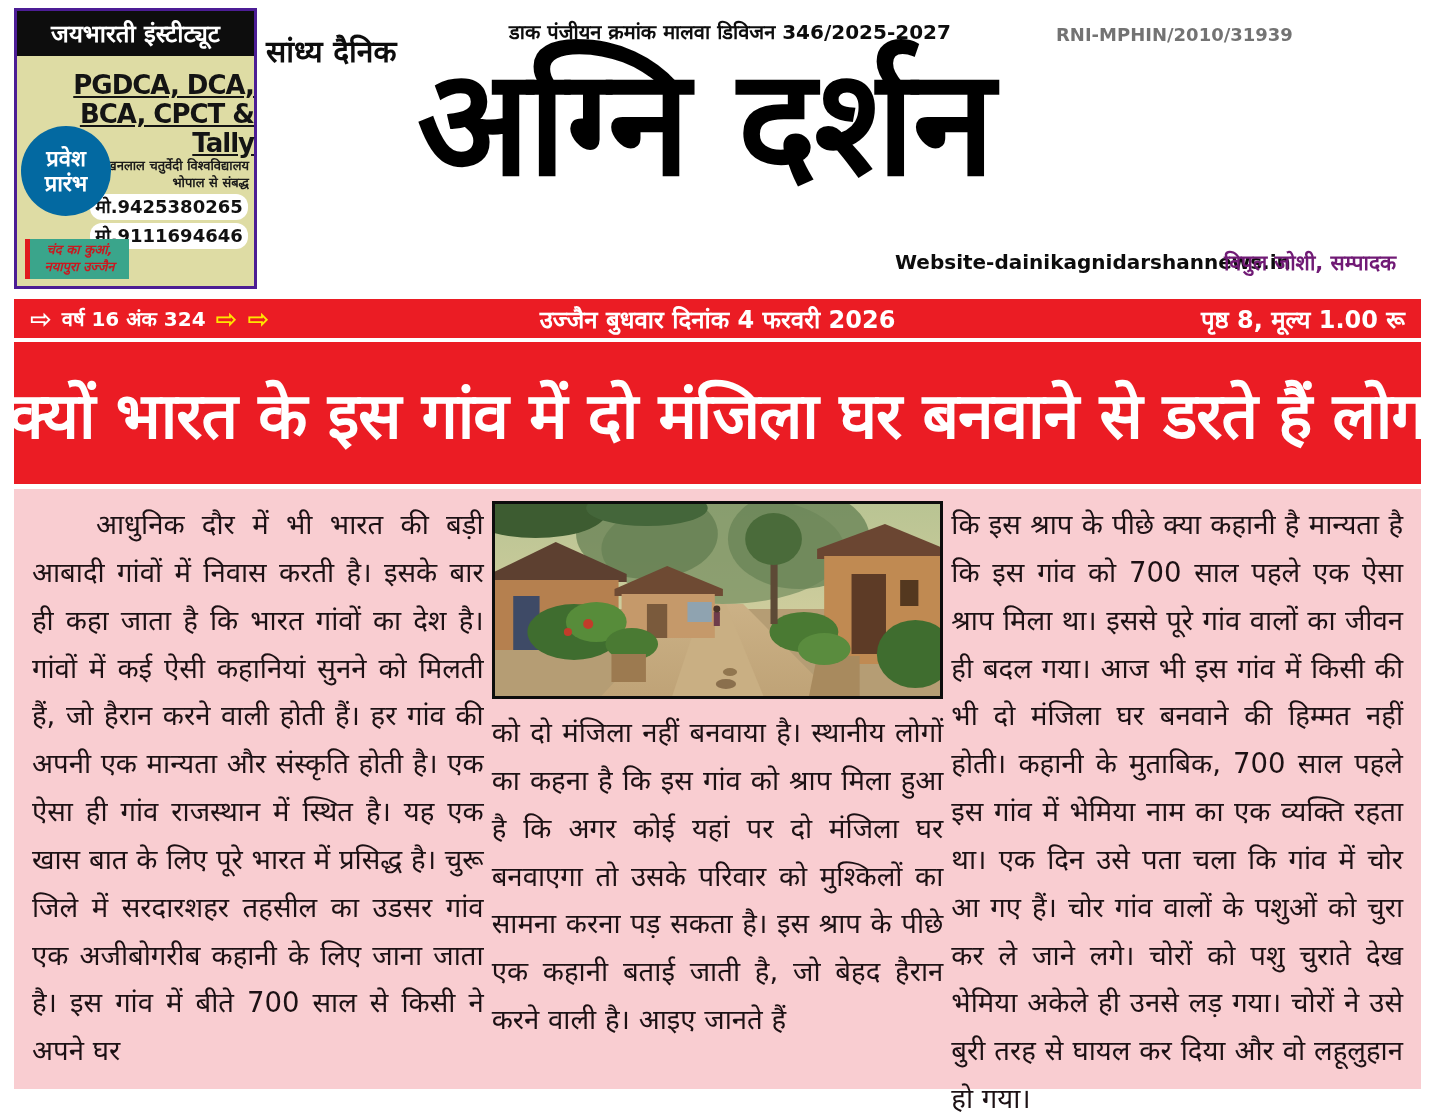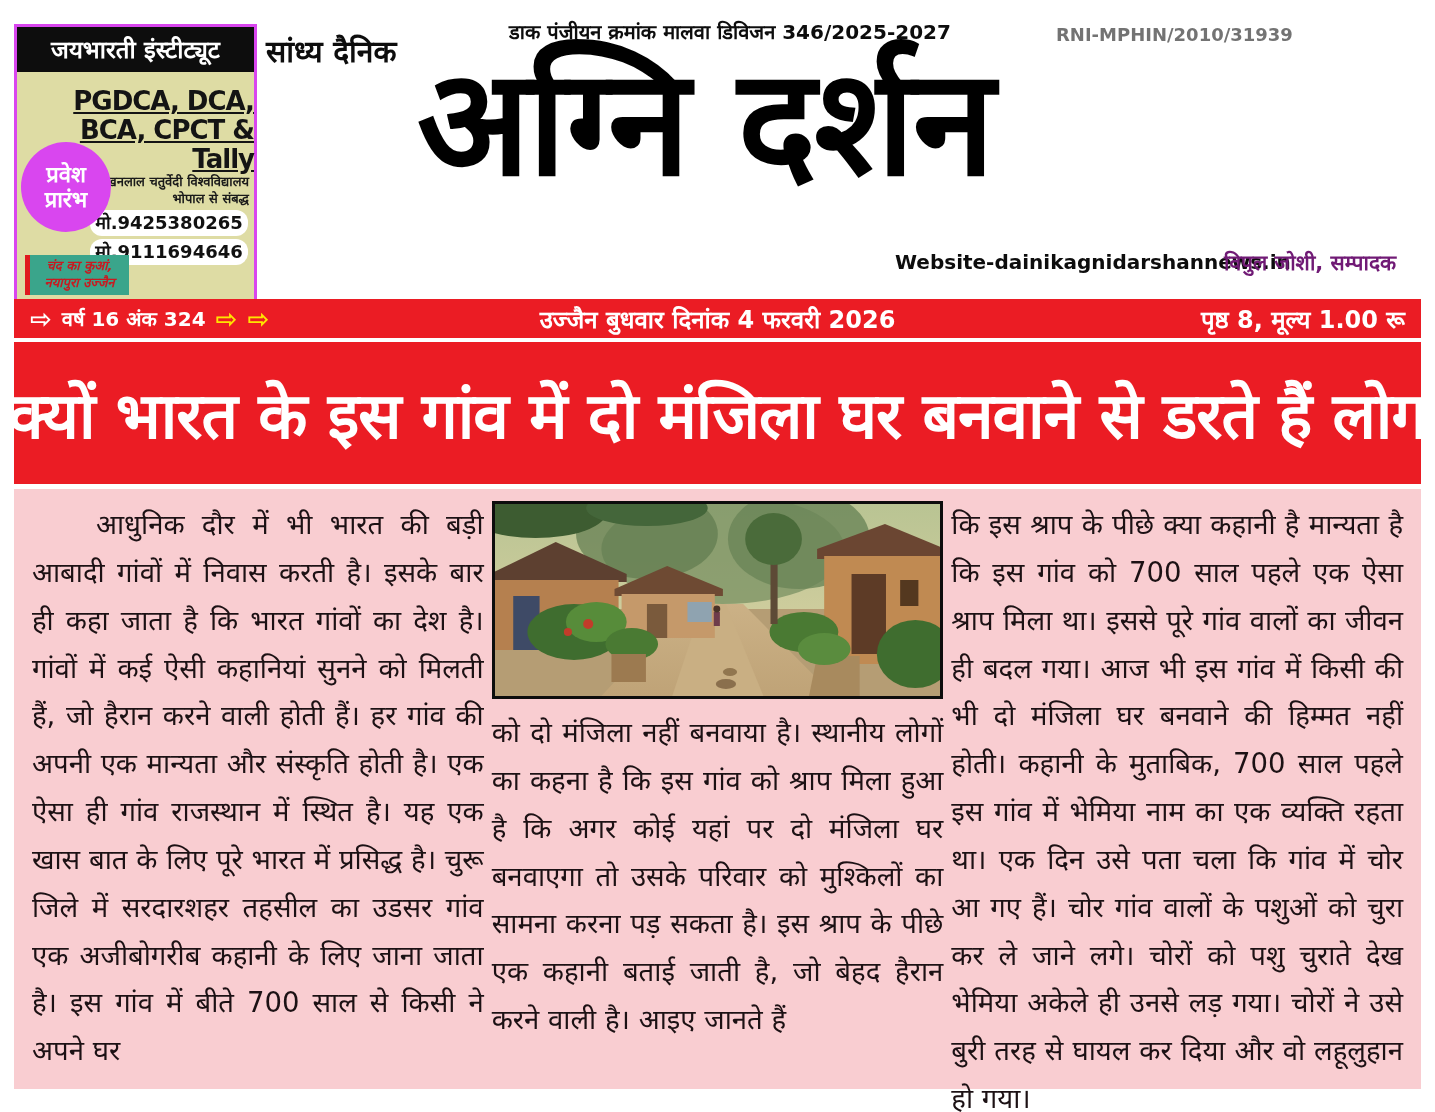--- a/index.html
+++ b/index.html
@@ -1,35 +1,35 @@
 <!DOCTYPE html>
 <html><head>
 <meta charset="utf-8">
 <style>
   * { margin:0; padding:0; box-sizing:border-box; }
   html,body { background:#ffffff; }
   body { font-family:"DejaVu Sans", "Liberation Sans", sans-serif; }
   .page { position:relative; width:1435px; height:1112px; background:#ffffff; overflow:hidden; }
 
   
-  .ad-box { position:absolute; left:14px; top:24px; width:243px; height:281px;
-            background:#DEDCA4; border:3px solid #d946ef; }
+  .ad-box { position:absolute; left:14px; top:8px; width:243px; height:281px;
+            background:#DEDCA4; border:3px solid #4c1d95; }
   .ad-head { background:#0d0d0d; color:#ffffff; text-align:center; font-weight:bold;
              font-size:24px; padding:5px 2px 7px; }
   .ad-courses { text-align:right; font-weight:bold; font-size:26px; line-height:1.12;
                 color:#141414; margin-top:15px; letter-spacing:-1px;text-decoration:underline;}
   .ad-affil { text-align:right; font-weight:bold; font-size:13px; color:#1a1a1a;
               padding-right:5px; line-height:1.25; }
   .ad-yellow { margin:2px 3px 0 auto; width:172px; background:#FFF100; text-align:center;
                font-weight:bold; font-size:15px; color:#111; line-height:1.3; padding:2px 3px; }
   .ad-phones { margin:3px 6px 0 auto; width:158px; }
   .ad-phone { background:#ffffff; border-radius:12px; font-weight:bold; font-size:18px;
               color:#111; text-align:center; padding:0 4px 2px; margin-bottom:3px; }
   .ad-badge { position:absolute; left:4px; top:115px; width:90px; height:90px; border-radius:50%;
-              background:#d946ef; color:#ffffff; display:flex; flex-direction:column;
+              background:#0369a1; color:#ffffff; display:flex; flex-direction:column;
               align-items:center; justify-content:center; font-weight:bold; font-size:22px;
               line-height:1.15; }
   .ad-branch { position:absolute; left:8px; bottom:7px; width:104px; background:#3AA58B;
                border-left:5px solid #E01A1E; color:#C81A20; font-weight:bold; font-style:italic;
                font-size:13px; line-height:1.3; text-align:center; padding:3px 8px; }
 
   
   .edition-type { position:absolute; left:266px; top:30px; font-weight:bold; font-size:30px; color:#0d0d0d; }
   .postal-reg   { position:absolute; left:480px; top:18px; width:500px; text-align:center;
                   font-weight:bold; font-size:20px; color:#0d0d0d; }

